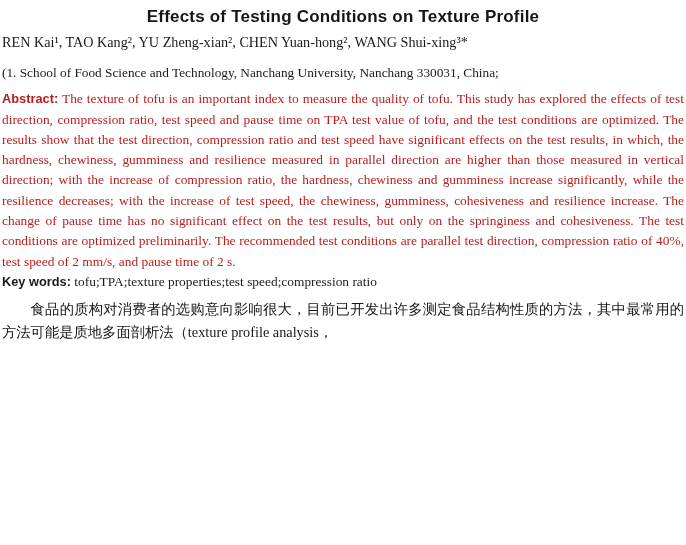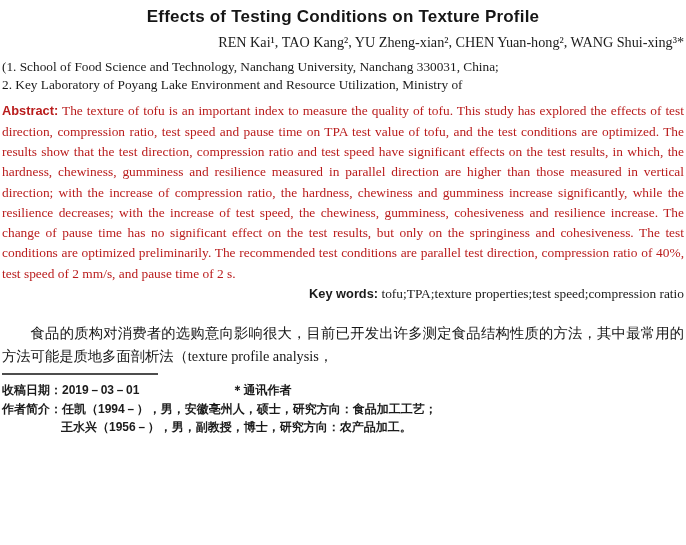--- a/index.html
+++ b/index.html
@@ -17,24 +17,24 @@
     font-family: "Liberation Sans", "DejaVu Sans", sans-serif;
     font-weight: 700;
     font-size: 17px;
     line-height: 23px;
     letter-spacing: 0.2px;
     color: #161616;
     margin-bottom: 5px;
   }
   .title .tline { display: block; }
   .authors {
-    text-align: right;
+    text-align: left;
     font-size: 14.2px;
     line-height: 19px;
-    margin-bottom: 6px;
+    margin-bottom: 12px;
     color: #1a1a1a;
   }
   .affiliations { }
   .affl {
     font-size: 13.3px;
     line-height: 18.2px;
     color: #1a1a1a;
   }
   .abstract {
     margin: 7px 0 0 0;
@@ -44,27 +44,27 @@
     color: #b91c1c;
   }
   .blabel {
     font-family: "Liberation Sans", "DejaVu Sans", sans-serif;
     font-weight: 700;
     font-size: 12.8px;
   }
   .keywords {
     font-size: 13.4px;
     line-height: 20.3px;
-    text-align: right;
+    text-align: left;
     color: #1a1a1a;
   }
   .columns {
     display: flex;
     gap: 22px;
-    margin-top: 18px;
+    margin-top: 6px;
   }
   .col {
     flex: 1 1 0;
     font-size: 14.3px;
     line-height: 23px;
     text-align: justify;
     color: #161616;
   }
   .col.left { text-indent: 2em; }
   .col sup { font-size: 9px; line-height: 0; }
@@ -90,31 +90,24 @@
 <div class="page">
 
   <h1 class="title">
     <span class="tline">Effects of Testing Conditions on Texture Profile</span>
   </h1>
 
   <div class="authors">REN Kai¹, TAO Kang², YU Zheng-xian², CHEN Yuan-hong², WANG Shui-xing³*</div>
 
   <div class="affiliations">
     <div class="affl">(1. School of Food Science and Technology, Nanchang University, Nanchang 330031, China;</div>
-    <div class="affl">2. Key Laboratory of Poyang Lake Environment and Resource Utilization, Ministry of</div>
   </div>
 
   <p class="abstract"><span class="blabel">Abstract:</span><span> The texture of tofu is an important index to measure the quality of tofu. This study has explored the effects of test direction, compression ratio, test speed and pause time on TPA test value of tofu, and the test conditions are optimized. The results show that the test direction, compression ratio and test speed have significant effects on the test results, in which, the hardness, chewiness, gumminess and resilience measured in parallel direction are higher than those measured in vertical direction; with the increase of compression ratio, the hardness, chewiness and gumminess increase significantly, while the resilience decreases; with the increase of test speed, the chewiness, gumminess, cohesiveness and resilience increase. The change of pause time has no significant effect on the test results, but only on the springiness and cohesiveness. The test conditions are optimized preliminarily. The recommended test conditions are parallel test direction, compression ratio of 40%, test speed of 2 mm/s, and pause time of 2 s.</span></p>
 
   <p class="keywords"><span class="blabel">Key words:</span><span> tofu;TPA;texture properties;test speed;compression ratio</span></p>
 
   <div class="columns">
     <p class="col left">食品的质构对消费者的选购意向影响很大，目前已开发出许多测定食品结构性质的方法，其中最常用的方法可能是质地多面剖析法（texture profile analysis，</p>
   </div>
 
-  <div class="footnote">
-    <div class="fnrule"></div>
-    <div class="fnline"><span>收稿日期：</span><span>2019－03－01</span><span class="corr">＊通讯作者</span></div>
-    <div class="fnline"><span>作者简介：</span><span>任凯（1994－），男，安徽亳州人，硕士，研究方向：食品加工工艺；</span></div>
-    <div class="fnline fn-indent"><span>王水兴（1956－），男，副教授，博士，研究方向：农产品加工。</span></div>
-  </div>
 
 </div>
 
 </body></html>

